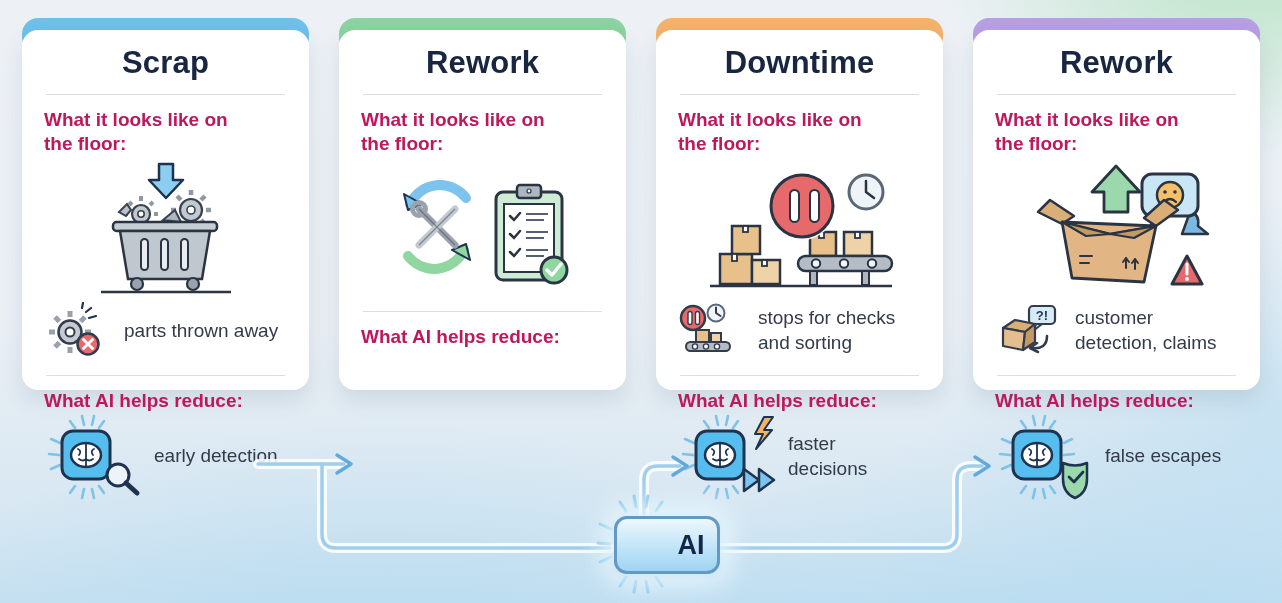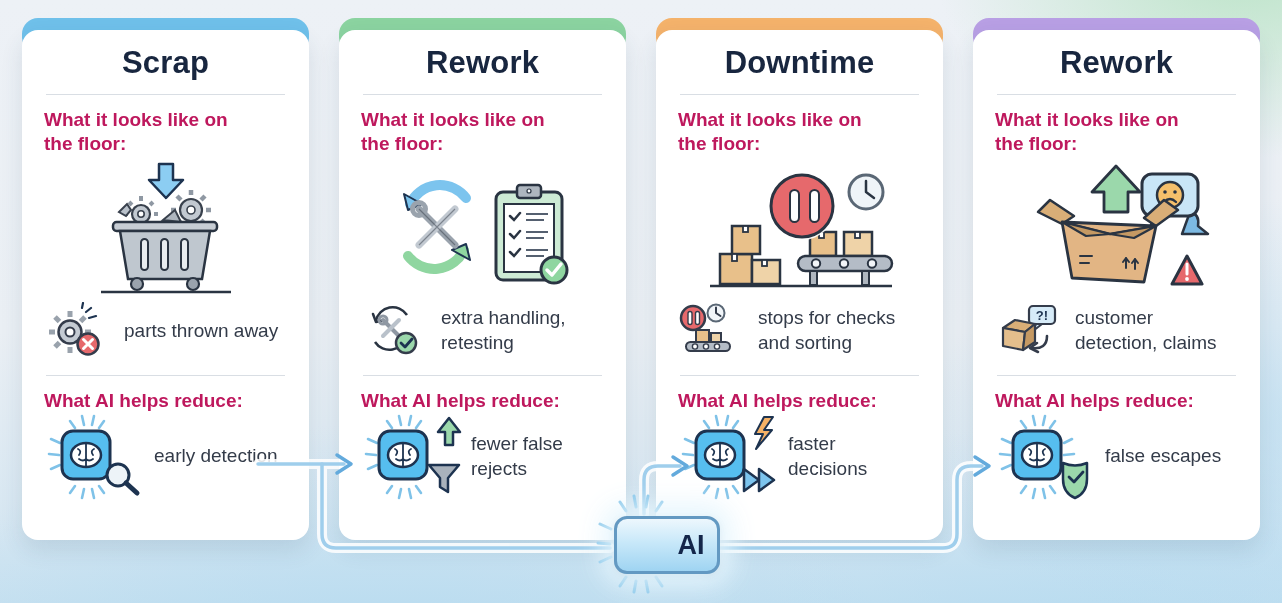--- a/index.html
+++ b/index.html
@@ -6,21 +6,21 @@
   body{font-family:"Liberation Sans", sans-serif;}
   #canvas{
     position:relative;width:1282px;height:603px;overflow:hidden;
     background:
       radial-gradient(430px 270px at 97% -6%, rgba(185,227,197,.95), rgba(185,227,197,0) 72%),
       radial-gradient(560px 320px at 103% 70%, rgba(173,216,240,.55), rgba(173,216,240,0) 70%),
       radial-gradient(700px 360px at 30% 115%, rgba(176,217,240,.75), rgba(176,217,240,0) 75%),
       radial-gradient(700px 360px at 85% 115%, rgba(176,217,240,.8), rgba(176,217,240,0) 75%),
       linear-gradient(180deg,#EDF1F6 0%,#EAEFF4 55%,#D7E7F2 86%,#C8E1F0 100%);
   }
-  .card{position:absolute;top:18px;width:287px;height:522px;}
+  .card{position:absolute;top:18px;width:287px;height:372px;}
   .accent{position:absolute;top:0;left:0;right:0;height:30px;border-radius:16px 16px 10px 10px;}
   .cbody{position:absolute;top:12px;left:0;right:0;bottom:0;background:#FFFFFF;border-radius:16px;
          box-shadow:0 10px 22px rgba(45,70,100,.12);padding:0 22px;box-sizing:border-box;}
   .title{margin:15px 0 0 0;text-align:center;font-size:31px;font-weight:bold;color:#18263F;letter-spacing:.2px;}
   .rule{height:1px;background:#D9DEE4;margin:13px 2px 13px 2px;}
   .heading{font-size:19px;font-weight:bold;color:#be185d;line-height:1.26;width:214px;}
   .illus{height:138px;display:flex;align-items:center;justify-content:center;margin-top:4px;}
   .row{display:flex;align-items:center;}
   .floor-row{margin-top:2px;min-height:62px;gap:12px;}
   .ai-row{margin-top:0;min-height:88px;gap:6px;}
@@ -134,51 +134,22 @@
             <rect x="124" y="44" width="50" height="68" fill="#FFF" stroke="#2A3442" stroke-width="2"></rect>
             <rect x="137" y="25" width="24" height="13" rx="3" fill="#AEB6BF" stroke="#2A3442" stroke-width="2.5"></rect>
             <circle cx="149" cy="31" r="2" fill="#FFF" stroke="#2A3442" stroke-width="1.2"></circle>
             <path d="M130 56 l4 4 6 -7 M130 74 l4 4 6 -7 M130 92 l4 4 6 -7" stroke="#2A3442" stroke-width="2.5" fill="none" stroke-linecap="round"></path>
             <path d="M146 54 h22 M146 60 h18 M146 72 h22 M146 78 h18 M146 90 h22 M146 96 h18" stroke="#556070" stroke-width="2"></path>
             <circle cx="174" cy="110" r="13" fill="#8FD6A0" stroke="#2A3442" stroke-width="3"></circle>
             <path d="M167 110 l5 5 9 -11" stroke="#FFF" stroke-width="3.5" fill="none" stroke-linecap="round" stroke-linejoin="round"></path>
           </g>
         </svg>
       </div>
-      <div class="row floor-row">
-        <span class="ficon">
-          <svg width="68" height="58" viewBox="0 0 68 58">
-            <path d="M46 13 A17 17 0 0 0 15 19" stroke="#2A3442" stroke-width="2.5" fill="none"></path>
-            <path d="M12 12 L15 20 L23 18" stroke="#2A3442" stroke-width="2.5" fill="none" stroke-linecap="round" stroke-linejoin="round"></path>
-            <path d="M14 40 A17 17 0 0 0 45 34" stroke="#2A3442" stroke-width="2.5" fill="none"></path>
-            <path d="M48 41 L45 33 L37 35" stroke="#2A3442" stroke-width="2.5" fill="none" stroke-linecap="round" stroke-linejoin="round"></path>
-            <path d="M22 18 L38 34" stroke="#8F98A3" stroke-width="4" stroke-linecap="round"></path>
-            <path d="M38 18 L22 34" stroke="#B9C1CA" stroke-width="4" stroke-linecap="round"></path>
-            <circle cx="22" cy="18" r="4" fill="none" stroke="#8F98A3" stroke-width="3"></circle>
-            <circle cx="45" cy="41" r="10" fill="#9BD8AB" stroke="#343C4B" stroke-width="2.5"></circle>
-            <path d="M40 41 l4 4 7 -8" stroke="#1D3350" stroke-width="2.8" fill="none" stroke-linecap="round" stroke-linejoin="round"></path>
-          </svg>
-        </span>
-        <span class="label">extra handling, retesting</span>
-      </div>
       <div class="rule"></div>
       <div class="heading">What AI helps reduce:</div>
-      <div class="row ai-row">
-        <span class="aicon">
-          <svg width="104" height="88" viewBox="0 0 104 88">
-            <path d="M26 8 31 15 M38 3 40 12 M50 3 48 12 M60 8 55 15 M26 80 31 73 M38 85 40 76 M50 85 48 76 M60 80 55 73 M7 26 16 30 M5 41 15 42 M7 56 16 52" stroke="#7FC2E8" stroke-width="2.6" stroke-linecap="round" fill="none"></path>
-            <rect x="18" y="18" width="48" height="48" rx="11" fill="#56BEEF" stroke="#1D3350" stroke-width="3"></rect>
-            <ellipse cx="42" cy="42" rx="15" ry="12" fill="#FFF" stroke="#1D3350" stroke-width="2.5"></ellipse>
-            <path d="M42 31 V53 M34 36 q4 2 1 6 M50 36 q-4 2 -1 6 M35 46 q4 3 7 0 M49 46 q-4 3 -7 0" stroke="#1D3350" stroke-width="1.8" fill="none" stroke-linecap="round"></path>
-            <path d="M84 32 V19 h-7 l11 -14 11 14 h-7 v13 z" fill="#9BD8AB" stroke="#1D3350" stroke-width="2.5" stroke-linejoin="round"></path>
-            <path d="M68 52 h30 l-11 13 v14 l-8 -5 v-9 z" fill="#A9B2BC" stroke="#1D3350" stroke-width="2.5" stroke-linejoin="round"></path>
-          </svg>
-        </span>
-        <span class="label">fewer false rejects</span>
-      </div>
     </div>
   </div>
 
   <div class="card" style="left:656px">
     <div class="accent" style="background: rgb(244, 178, 107);"></div>
     <div class="cbody">
       <h2 class="title">Downtime</h2>
       <div class="rule"></div>
       <div class="heading">What it looks like on the floor:</div>
       <div class="illus">

